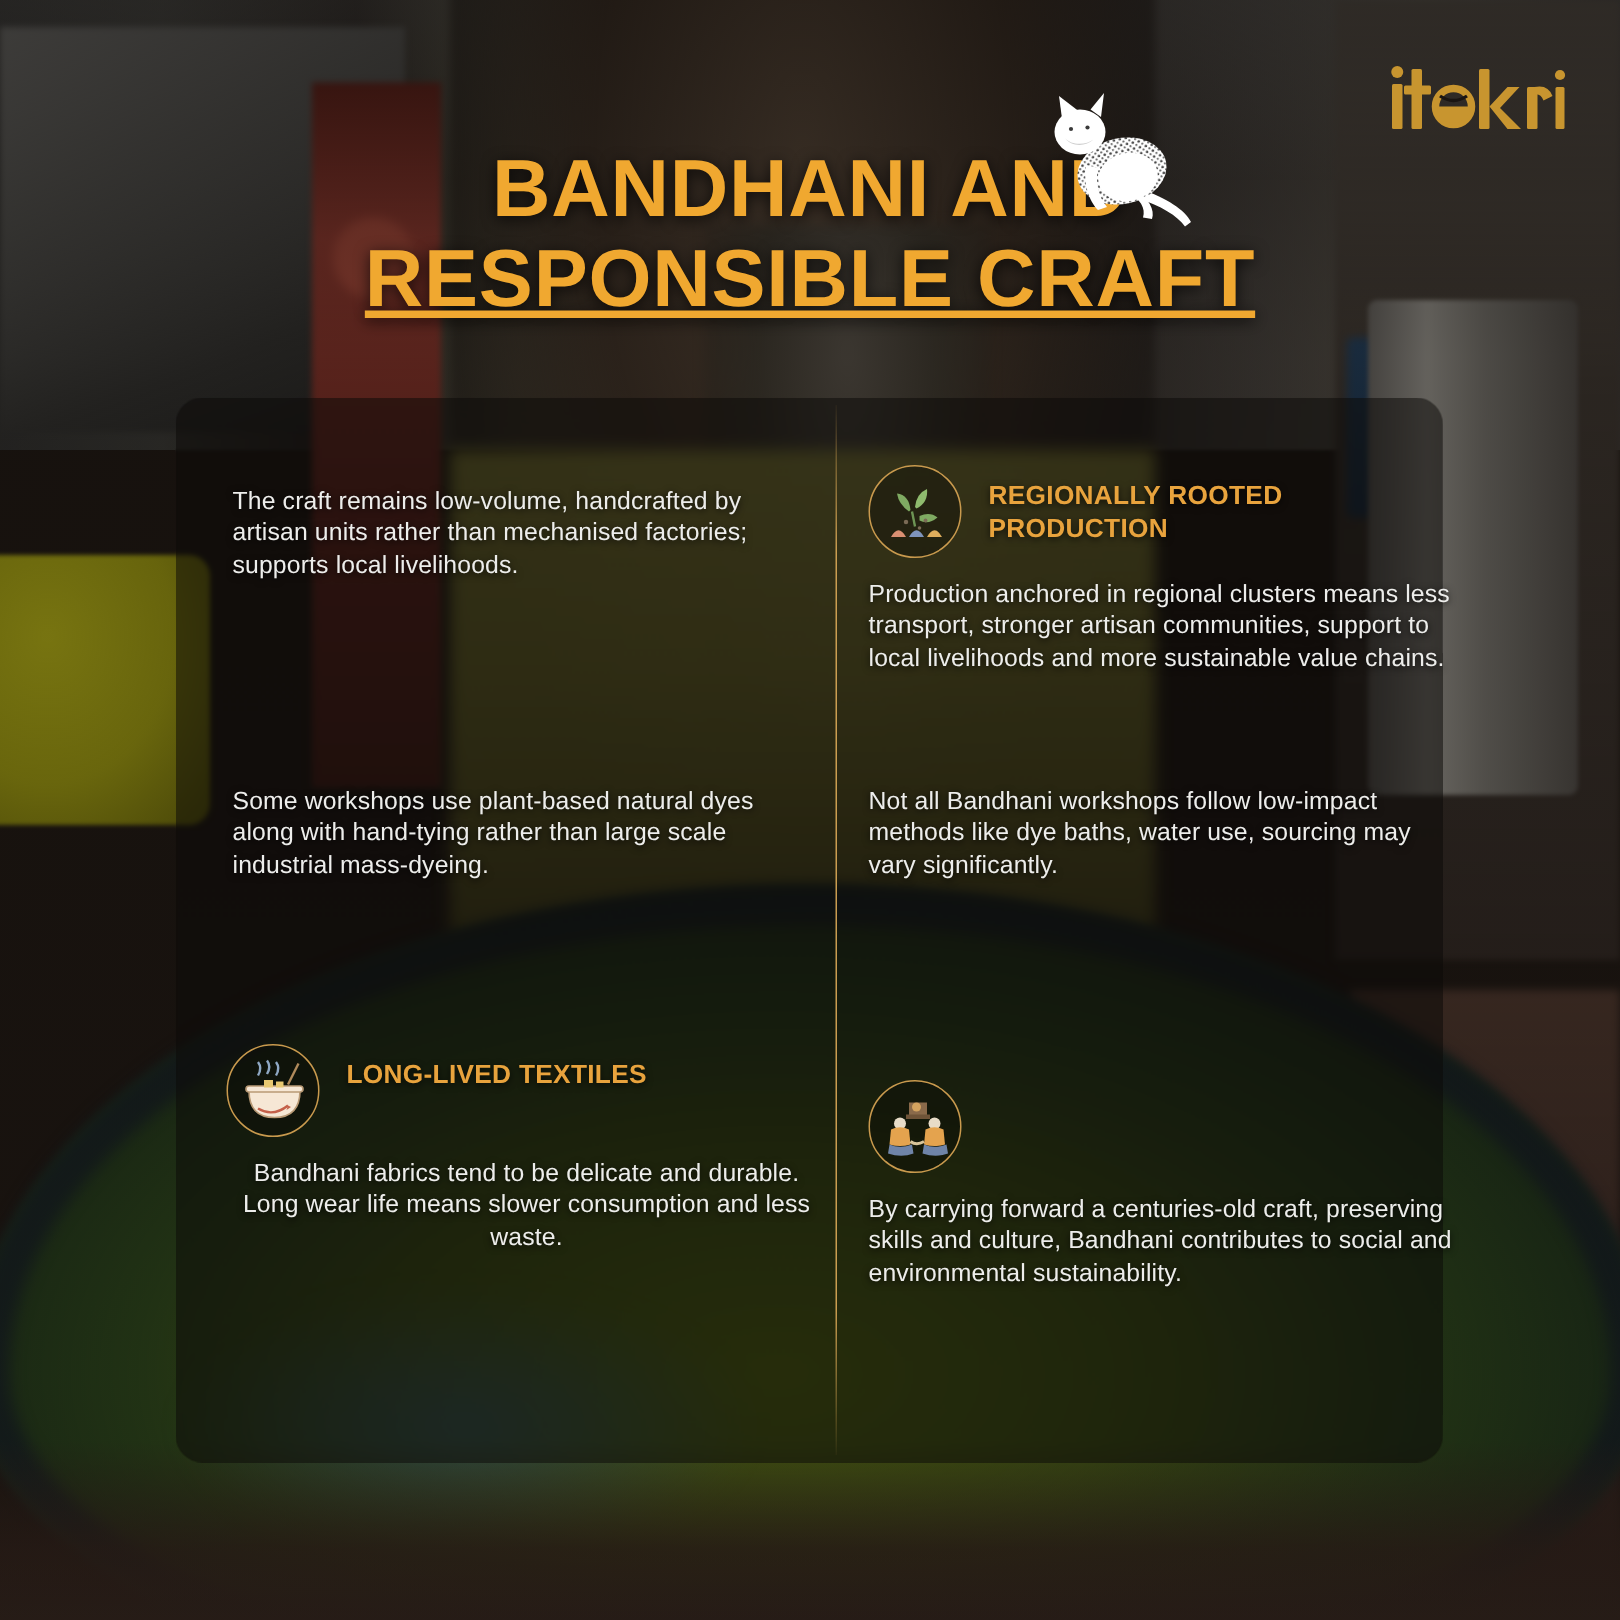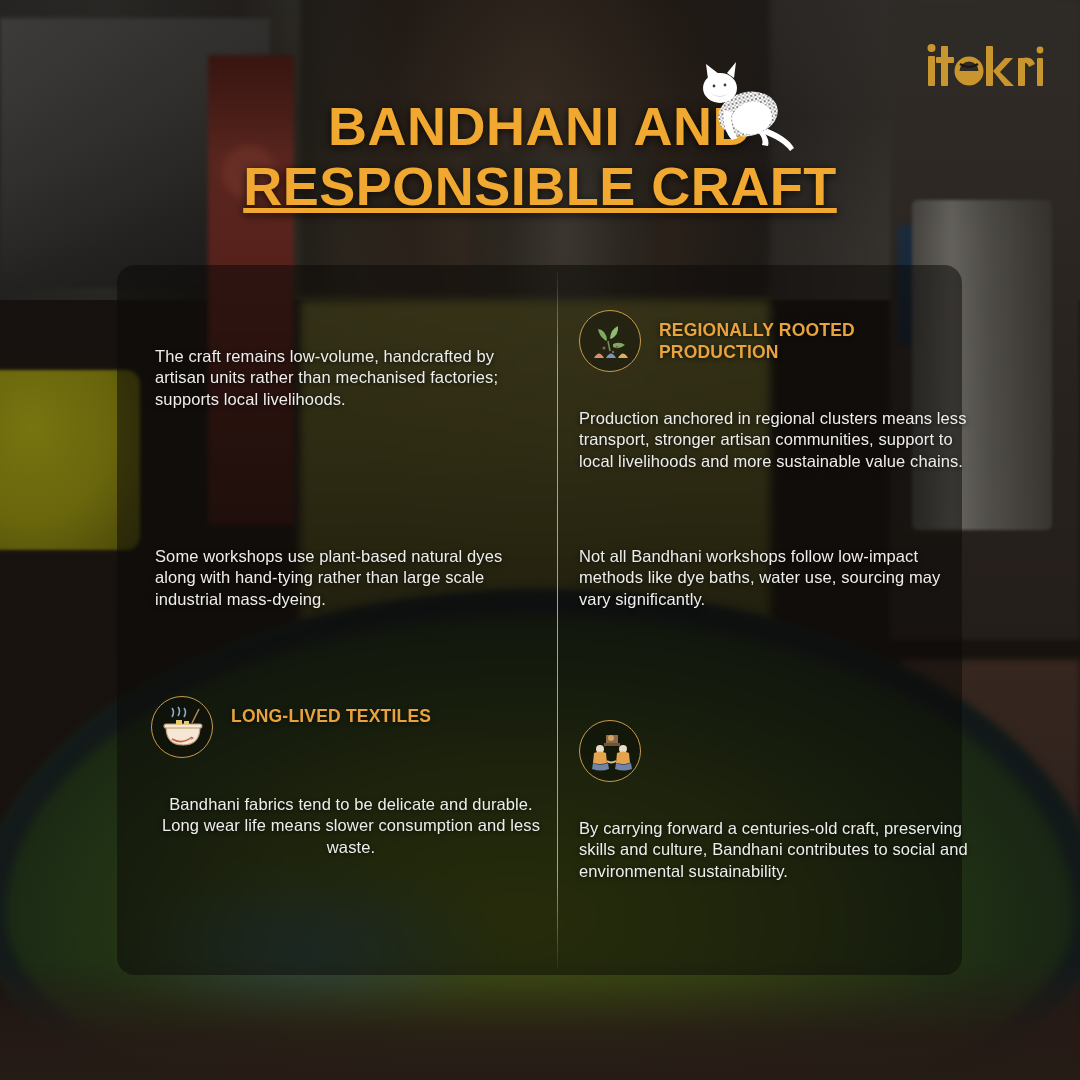--- a/index.html
+++ b/index.html
@@ -158,21 +158,21 @@
     border:1.5px solid #c99a4e; position:relative; overflow:hidden;
     background:rgba(10,8,7,.35);
   }
   .icon-circle svg{ position:absolute; left:0; top:0; }
   .card-title{
     color:#E8A33D; font-size:17.5px; font-weight:bold; line-height:1.28;
     letter-spacing:.2px; padding-top:9px;
     text-shadow:0 1px 5px rgba(0,0,0,.7);
   }
   .card-body{
-    margin-top:36px; color:#EDEDEB; font-size:16.5px; line-height:1.30;
+    margin-top:14px; color:#EDEDEB; font-size:16.5px; line-height:1.30;
     letter-spacing:.1px; max-width:392px;
     text-shadow:0 1px 5px rgba(0,0,0,.8);
   }
   .card.c0 .card-body, .card.c2 .card-body, .card.c4 .card-body{ margin-left:4px; }
 </style>
 </head>
 <body>
 
 <div class="photo">
   <div class="bg-wall"></div>

